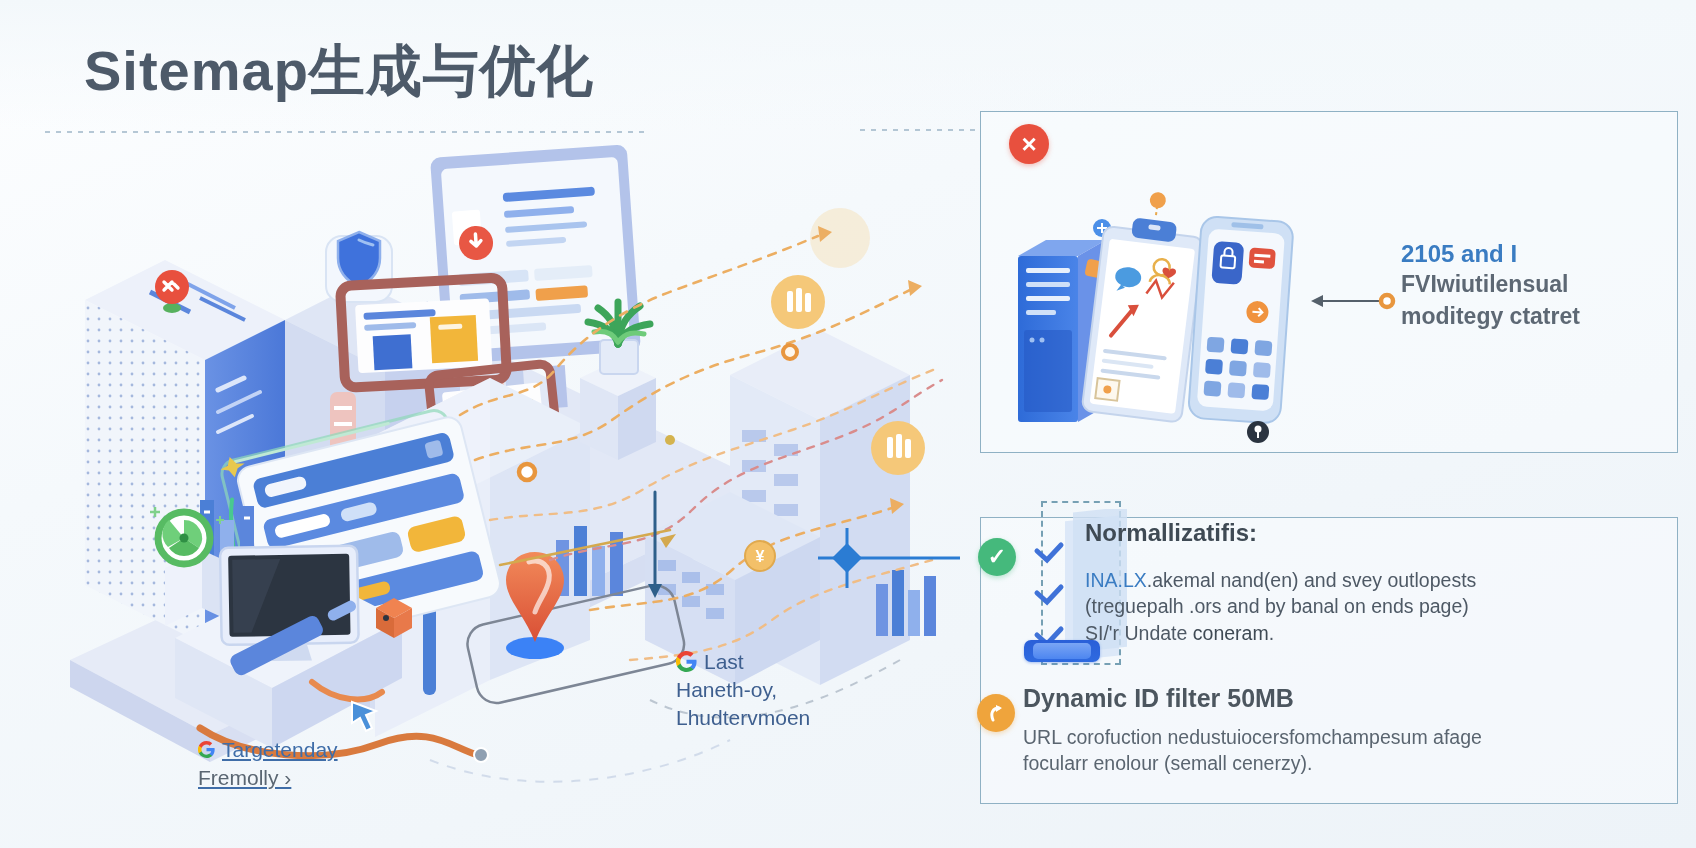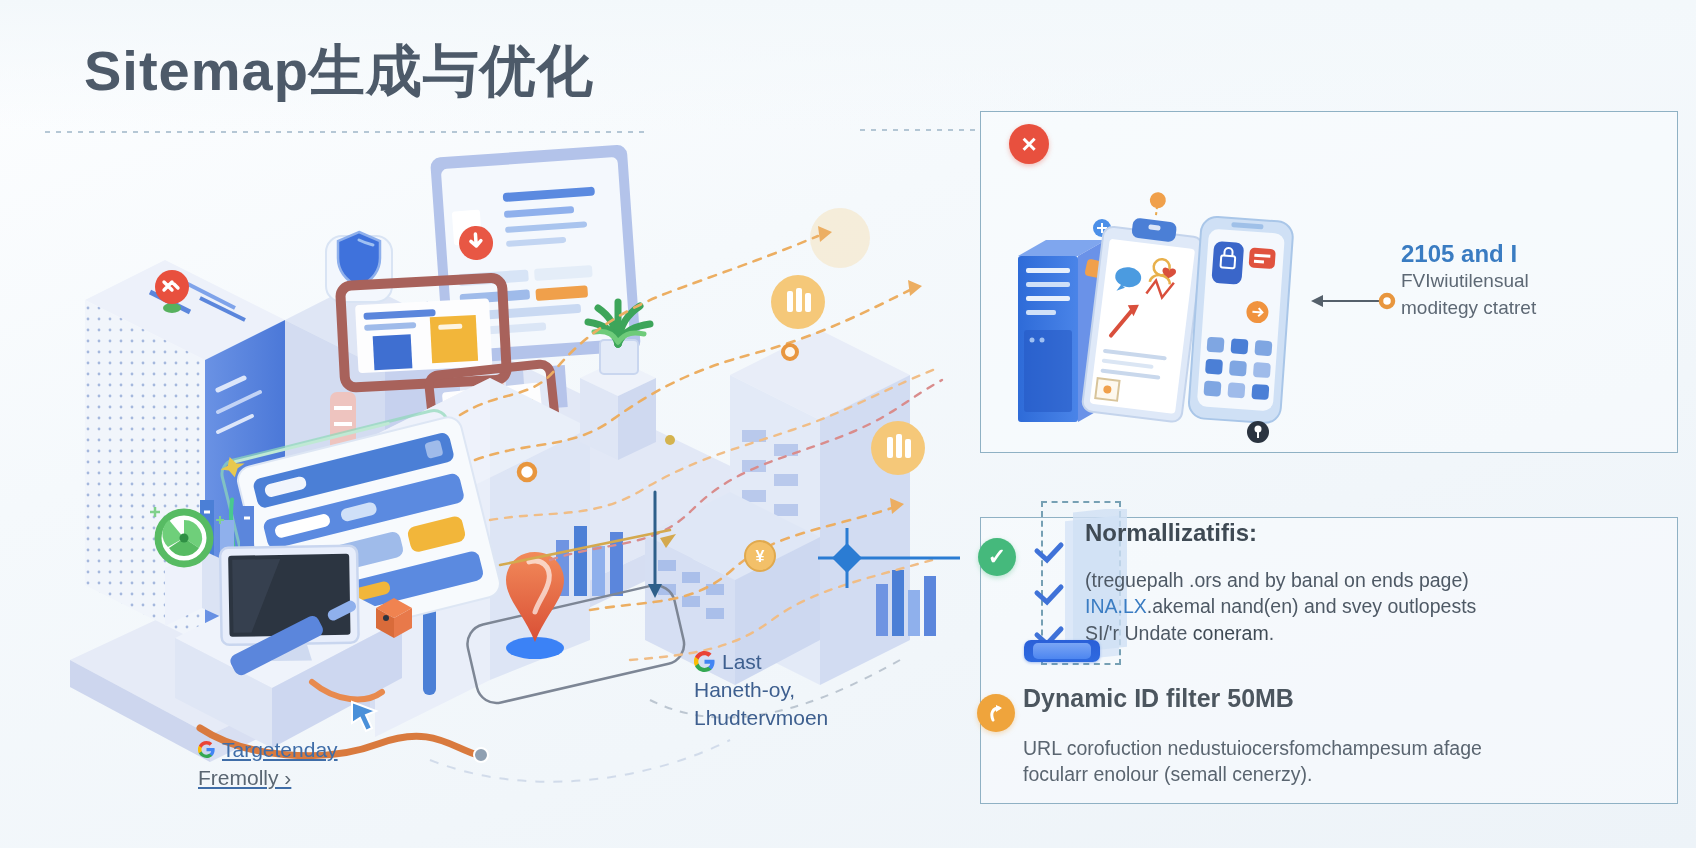--- a/index.html
+++ b/index.html
@@ -38,21 +38,21 @@
   .p1-head { position:absolute; left:28px; top:8px; display:flex; gap:16px; width:650px; }
   .p1-icon { width:40px; height:40px; background:#e8503e; font-size:26px; margin-top:4px;
     box-shadow:0 2px 5px rgba(232,80,62,.35); }
   .p1-title { font-size:25px; font-weight:700; color:#46505a; line-height:1.15; white-space:nowrap; }
   .p1-sub { font-size:19px; color:#606b77; line-height:1.32; margin-top:5px; }
 
   .p1-illo { position:absolute; left:25px; top:78px; }
 
   .callout { position:absolute; left:420px; top:128px; }
   .callout-head { font-size:24px; font-weight:700; color:#3a7cc2; margin-bottom:0; }
-  .callout-line { font-size:19px; color:#5d6874; line-height:1.4; white-space:nowrap; }
+  .callout-line { font-size:23px; color:#5d6874; line-height:1.4; white-space:nowrap;font-weight:bold; }
   .callout-arrow { position:absolute; left:326px; top:177px; }
 
   .p2-check { position:absolute; left:-3px; top:20px; width:38px; height:38px;
     background:#45b97c; font-size:22px; box-shadow:0 2px 5px rgba(69,185,124,.35); }
   .p2-redo { position:absolute; left:-4px; top:176px; width:38px; height:38px;
     background:#efa43c; box-shadow:0 2px 5px rgba(239,164,60,.35); }
   .dashed-box { position:absolute; left:60px; top:-17px; width:80px; height:164px;
     border:2px dashed #76a0b4; }
   .checklist-svg { position:absolute; left:-14px; top:6px; }
 
@@ -62,26 +62,26 @@
   .lead-blue { color:#3a7cc2; }
   .emph { font-weight:400; color:#3f4a54; }
 
   .progress { position:absolute; left:43px; top:122px; width:76px; height:22px;
     border-radius:7px; background:linear-gradient(180deg,#2a5fd8,#2f6ae0);
     box-shadow:0 1px 3px rgba(47,106,224,.4); }
   .progress-inner { position:absolute; left:9px; right:9px; top:3px; bottom:3px;
     border-radius:5px; background:linear-gradient(180deg,#7aa5f5,#4d86f0); }
 
   .s2-text { position:absolute; left:42px; top:166px; }
-  .s2-title { font-size:25px; font-weight:700; color:#4c565f; margin-bottom:22px; }
+  .s2-title { font-size:25px; font-weight:700; color:#4c565f; margin-bottom:11px; }
   .s2-line { font-size:19.5px; color:#5a6570; line-height:1.35; white-space:nowrap; }
 
   
   .scene-label { position:absolute; font-size:21px; line-height:1.33; }
-  .label-crawler { left:676px; top:648px; color:#3e5f8f;margin-left:18px; }
+  .label-crawler { left:676px; top:648px; color:#3e5f8f; }
   .label-target { left:198px; top:736px; color:#3f6da8;text-decoration:underline; }
   .label-muted { color:#5a6672; }
   .g-row { display:flex; align-items:center; gap:7px; }
 
   svg { display:block; }
 </style>
 </head>
 <body>
 
 <div class="stage">
@@ -515,24 +515,24 @@
         <g stroke="#3f72d8" stroke-width="5" fill="none" stroke-linecap="round">
           <path d="M8,42 l10,9 14,-15"></path>
           <path d="M8,84 l10,9 14,-15"></path>
           <path d="M8,126 l10,9 14,-15"></path>
         </g>
       </svg>
     </div>
 
     <div class="s1-text">
       <div class="s1-title">Normallizatifis:</div>
-      <div class="s1-line">(treguepalh .ors and by banal on ends page)</div>
       <div class="s1-line">
         <span class="lead-blue">INA.LX</span><span>.akemal nand(en) and svey outlopests</span>
       </div>
+      <div class="s1-line">(treguepalh .ors and by banal on ends page)</div>
       <div class="s1-line">
         <span>SI/'r Undate </span><span class="emph">coneram</span><span>.</span>
       </div>
     </div>
 
     <div class="progress">
       <div class="progress-inner"></div>
     </div>
 
     <div class="icon-circle p2-redo">

